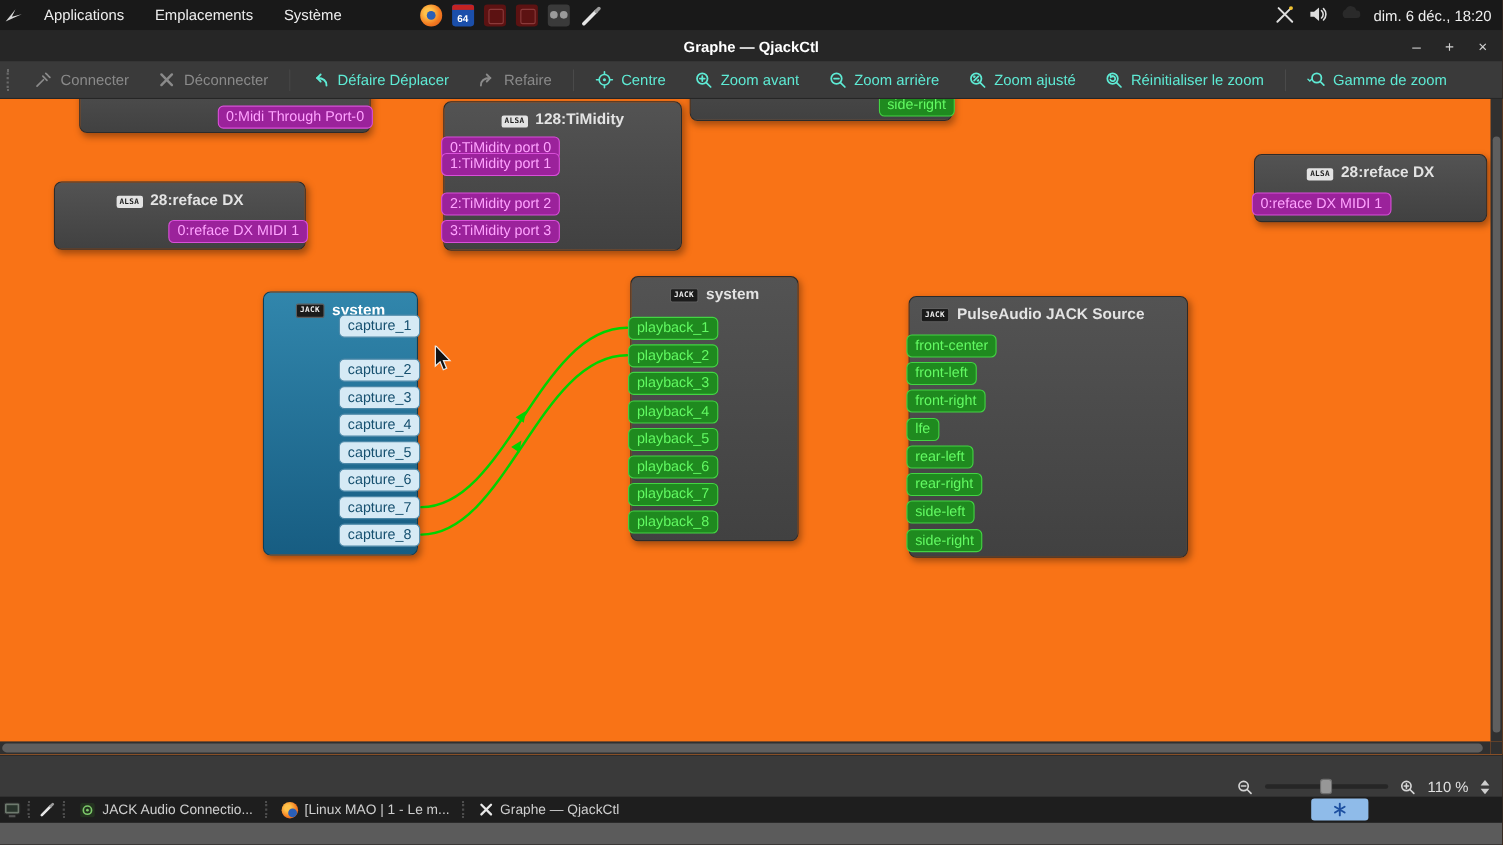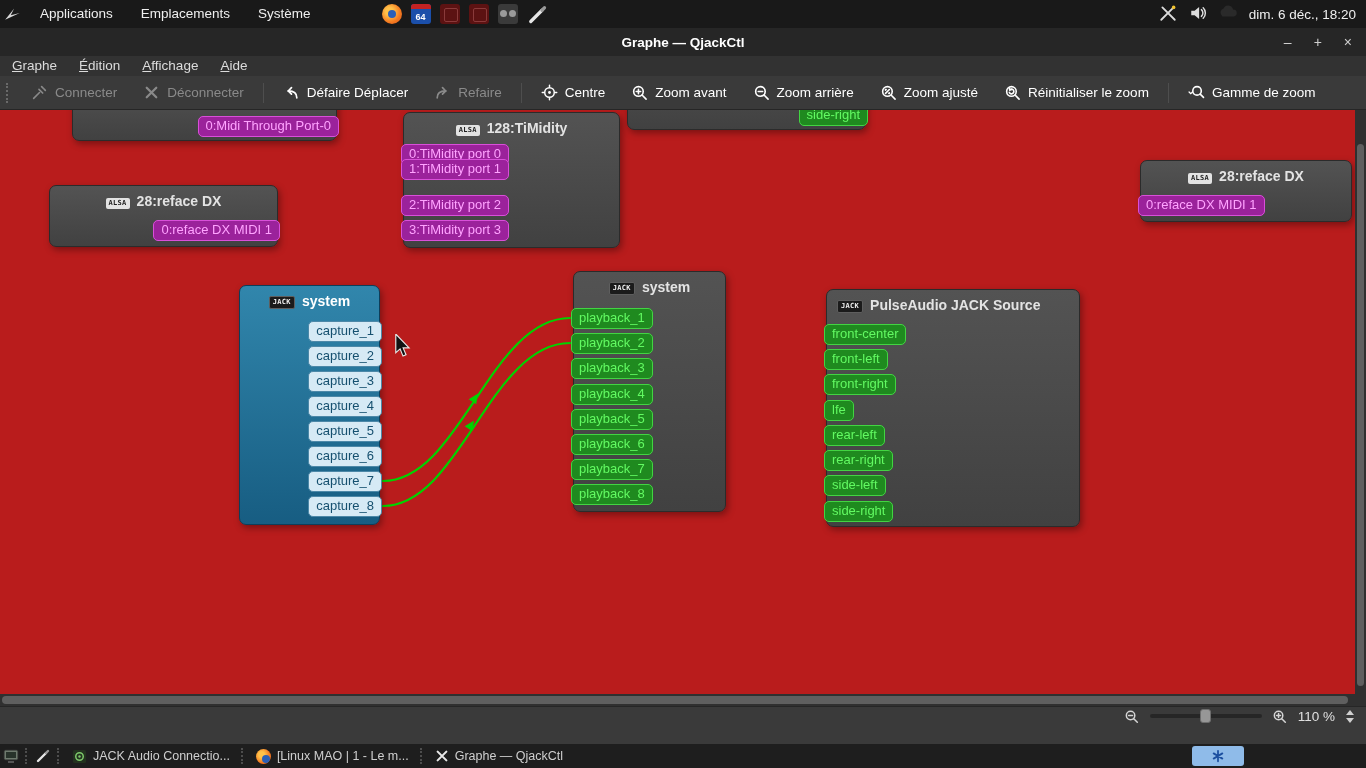--- a/index.html
+++ b/index.html
@@ -33,27 +33,27 @@
   .win-controls span { cursor:default; line-height:28px; }
 
   
   .menubar { height:20px; background:#323232; display:flex; align-items:center; padding-left:1px; }
   .menu-item { display:inline-block; padding:0 11px; color:#dcdcdc; font-size:13.5px; line-height:20px; }
   .menu-item::first-letter { text-decoration:underline; }
 
   
   .toolbar { height:34px; background:#3a3a3a; border-bottom:1px solid #262626; display:flex; align-items:center; gap:0; padding-left:4px; }
   .thandle { width:6px; height:20px; border-left:2px dotted #6a6a6a; margin:0 6px 0 2px; }
-  .tbtn { display:flex; align-items:center; gap:7px; color:#ffffff; font-size:13.5px; padding:0 13px; height:28px; }
+  .tbtn { display:flex; align-items:center; gap:7px; color:#5eead4; font-size:13.5px; padding:0 13px; height:28px; }
   .tbtn.disabled { color:#8a8a8a; }
   .tbtn svg { flex:0 0 auto; }
   .tsep { width:1px; height:20px; background:#2a2a2a; border-right:1px solid #4e4e4e; margin:0 6px; }
 
   
-  .canvas { position:relative; width:1366px; height:596px; background:#b91c1c; overflow:hidden; }
+  .canvas { position:relative; width:1366px; height:596px; background:#f97316; overflow:hidden; }
   .wires { position:absolute; left:0; top:0; pointer-events:none; }
 
   .node { position:absolute; border-radius:7px; background:linear-gradient(#535353,#414141); border:1px solid #2b2b2b; box-shadow:2px 3px 7px rgba(0,0,0,0.35); }
   .node-header { display:flex; align-items:flex-end; justify-content:center; gap:7px; padding-top:7px; color:#e3e3e3; font-weight:bold; font-size:14px; }
   .node.blue { background:linear-gradient(#3186ac,#175d82); border-color:#0d3e5a; }
   .node.blue .node-header { color:#ffffff; }
   .badge { font-size:7px; font-weight:bold; padding:2px 3px; border-radius:2px; line-height:1; letter-spacing:0.3px; font-family:"DejaVu Sans Mono",monospace; }
   .badge.alsa { background:#e3e3e3; color:#1d1d1d; }
   .badge.jack { background:#1b1b1b; color:#f0f0f0; border:1px solid #5e5e5e; }
 
@@ -65,21 +65,21 @@
   .port.in { left:-3px; }
 
   
   .hscroll { position:absolute; left:0; bottom:0; width:1355px; height:12px; background:#303030; }
   .hthumb { position:absolute; left:2px; top:2px; width:1346px; height:8px; background:#5f5f5f; border-radius:4px; }
   .vscroll { position:absolute; right:0; top:0; width:11px; height:584px; background:#303030; }
   .vthumb { position:absolute; left:2px; top:34px; width:7px; height:542px; background:#5f5f5f; border-radius:4px; }
   .scorner { position:absolute; right:0; bottom:0; width:11px; height:12px; background:#303030; }
 
   
-  .statusbar { height:38px; background:#3a3a3a; border-top:1px solid #262626; display:flex; align-items:flex-start; }
+  .statusbar { height:38px; background:#3a3a3a; border-top:1px solid #262626; display:flex; align-items:flex-end; }
   .status-right { margin-left:auto; display:flex; align-items:center; gap:9px; padding-right:12px; }
   .mini-btn { display:flex; align-items:center; justify-content:center; width:18px; height:18px; color:#d5d5d5; }
   .slider { position:relative; width:112px; height:16px; }
   .slider-track { position:absolute; top:6px; left:0; width:112px; height:4px; background:#262626; border-radius:2px; }
   .slider-handle { position:absolute; top:1px; left:50px; width:11px; height:14px; background:#979797; border:1px solid #6d6d6d; border-radius:3px; }
   .zoom-value { color:#e0e0e0; font-size:13.5px; }
   .spin { display:flex; flex-direction:column; gap:3px; margin-left:2px; }
   .arr-up { width:0; height:0; border-left:4px solid transparent; border-right:4px solid transparent; border-bottom:5px solid #cfcfcf; }
   .arr-dn { width:0; height:0; border-left:4px solid transparent; border-right:4px solid transparent; border-top:5px solid #cfcfcf; }
 
@@ -155,26 +155,20 @@
 
   <div class="titlebar">
     <span class="win-title">Graphe — QjackCtl</span>
     <div class="win-controls">
       <span>–</span>
       <span>+</span>
       <span>×</span>
     </div>
   </div>
 
-  <div class="menubar">
-    <span class="menu-item">Graphe</span>
-    <span class="menu-item">Édition</span>
-    <span class="menu-item">Affichage</span>
-    <span class="menu-item">Aide</span>
-  </div>
 
   <div class="toolbar">
     <div class="thandle"></div>
 
     <div class="tbtn disabled">
       <svg width="17" height="17" viewBox="0 0 16 16" fill="none" stroke="currentColor" stroke-width="1.5" stroke-linecap="round">
           <path d="M2.5 13.5 L8 8"></path>
           <path d="M7.5 5 l3.5 3.5"></path>
           <path d="M10 2.5 l1.4 1.4"></path>
           <path d="M13.5 6 l-1.4 -1.4"></path>
@@ -310,21 +304,21 @@
         <span>28:reface DX</span>
       </div>
       <div class="port midi in" style="top:34px;">0:reface DX MIDI 1</div>
     </div>
 
     <div class="node blue" style="left:239px; top:175px; width:141px; height:240px;">
       <div class="node-header">
         <span class="badge jack">JACK</span>
         <span>system</span>
       </div>
-      <div class="port cap out" style="top:35px;">capture_1</div>
+      <div class="port cap out" style="top:20px;">capture_1</div>
       <div class="port cap out" style="top:60px;">capture_2</div>
       <div class="port cap out" style="top:85px;">capture_3</div>
       <div class="port cap out" style="top:110px;">capture_4</div>
       <div class="port cap out" style="top:135px;">capture_5</div>
       <div class="port cap out" style="top:160px;">capture_6</div>
       <div class="port cap out" style="top:185px;">capture_7</div>
       <div class="port cap out" style="top:210px;">capture_8</div>
     </div>
 
     <div class="node" style="left:573px; top:161px; width:153px; height:241px;">

